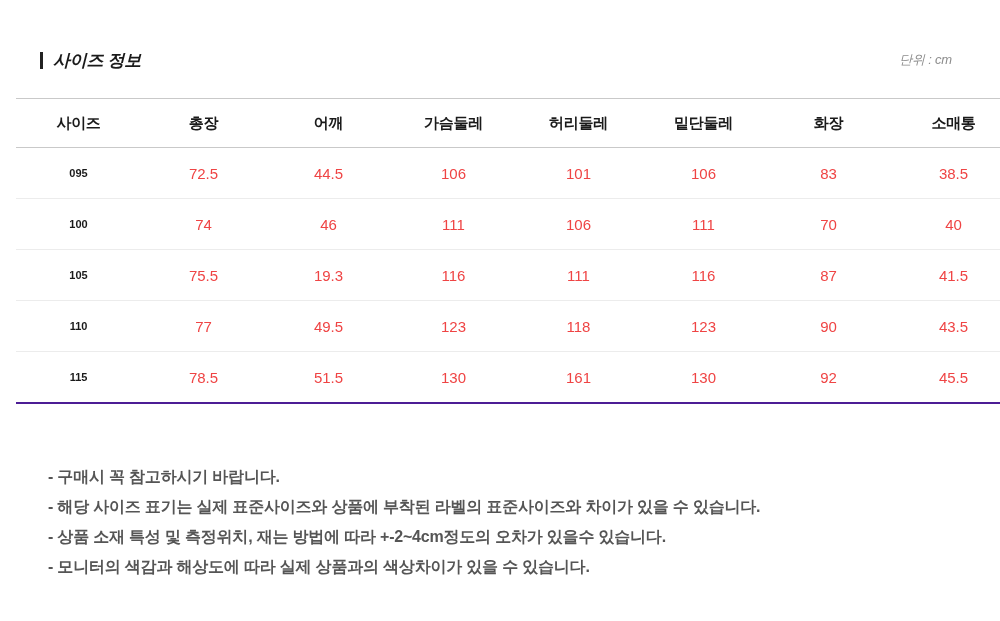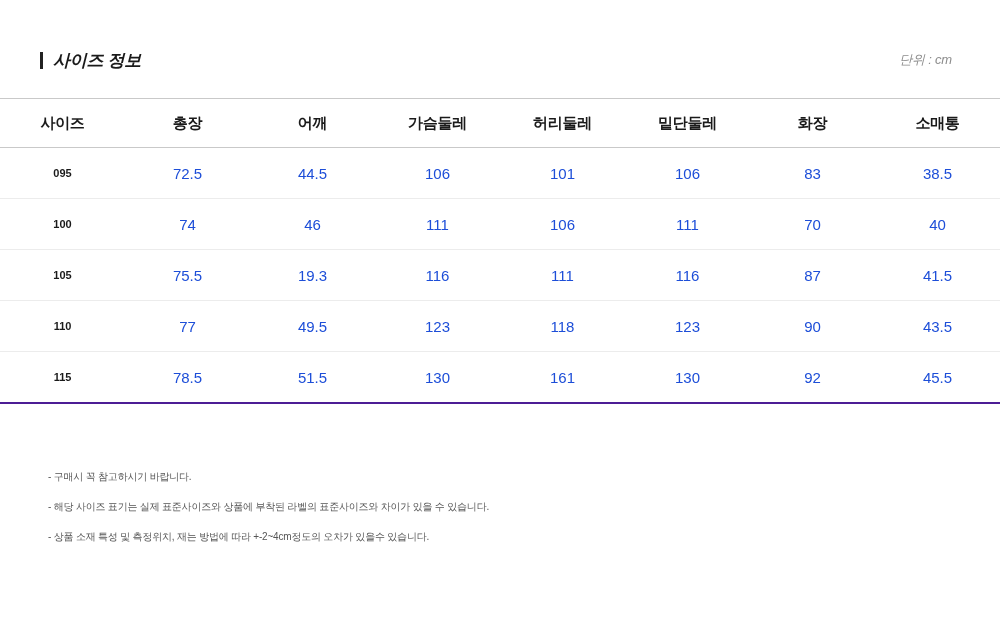--- a/index.html
+++ b/index.html
@@ -54,35 +54,35 @@
   .unit-text {
     margin-left: auto;
     font-size: 13px;
     color: #8d8d8d;
     letter-spacing: -0.2px;
   }
 
   
   .table-wrap {
     position: absolute;
-    left: 0;
+    left: 16px;
     top: 98px;
     width: 808px;
   }
   table.size-table {
     width: 1000px;
     border-collapse: collapse;
     table-layout: fixed;
   }
   table.size-table th,
   table.size-table td {
     text-align: center;
     font-weight: normal;
     font-size: 15px;
-    color: #1d4ed8;
+    color: #ef4444;
     border-top: 1px solid #e3e3e3;
     border-bottom: 1px solid #e3e3e3;
     height: 50px;
     padding: 0;
   }
   table.size-table thead th {
     font-size: 15px;
     font-weight: bold;
     color: #1a1a1a;
     letter-spacing: -0.3px;
@@ -113,25 +113,26 @@
   col.c7 { width: 125px; }
 
   
   .notes {
     position: absolute;
     left: 48px;
     top: 462px;
     width: 900px;
   }
   .note-line {
-    font-size: 10px;
+    font-size: 16px;
     color: #555555;
     letter-spacing: -0.2px;
     line-height: 30px;
     white-space: nowrap;
+    font-weight: bold;
   }
 </style>
 </head>
 <body>
 
 <div class="page">
 
   <div class="header">
     <div class="title-wrap">
       <span class="title-bar"></span>
@@ -216,15 +217,16 @@
           <td>45.5</td>
         </tr>
       </tbody>
     </table>
   </div>
 
   <div class="notes">
     <div class="note-line">- 구매시 꼭 참고하시기 바랍니다.</div>
     <div class="note-line">- 해당 사이즈 표기는 실제 표준사이즈와 상품에 부착된 라벨의 표준사이즈와 차이가 있을 수 있습니다.</div>
     <div class="note-line">- 상품 소재 특성 및 측정위치, 재는 방법에 따라 +-2~4cm정도의 오차가 있을수 있습니다.</div>
+    <div class="note-line">- 모니터의 색감과 해상도에 따라 실제 상품과의 색상차이가 있을 수 있습니다.</div>
   </div>
 
 </div>
 
 </body></html>

